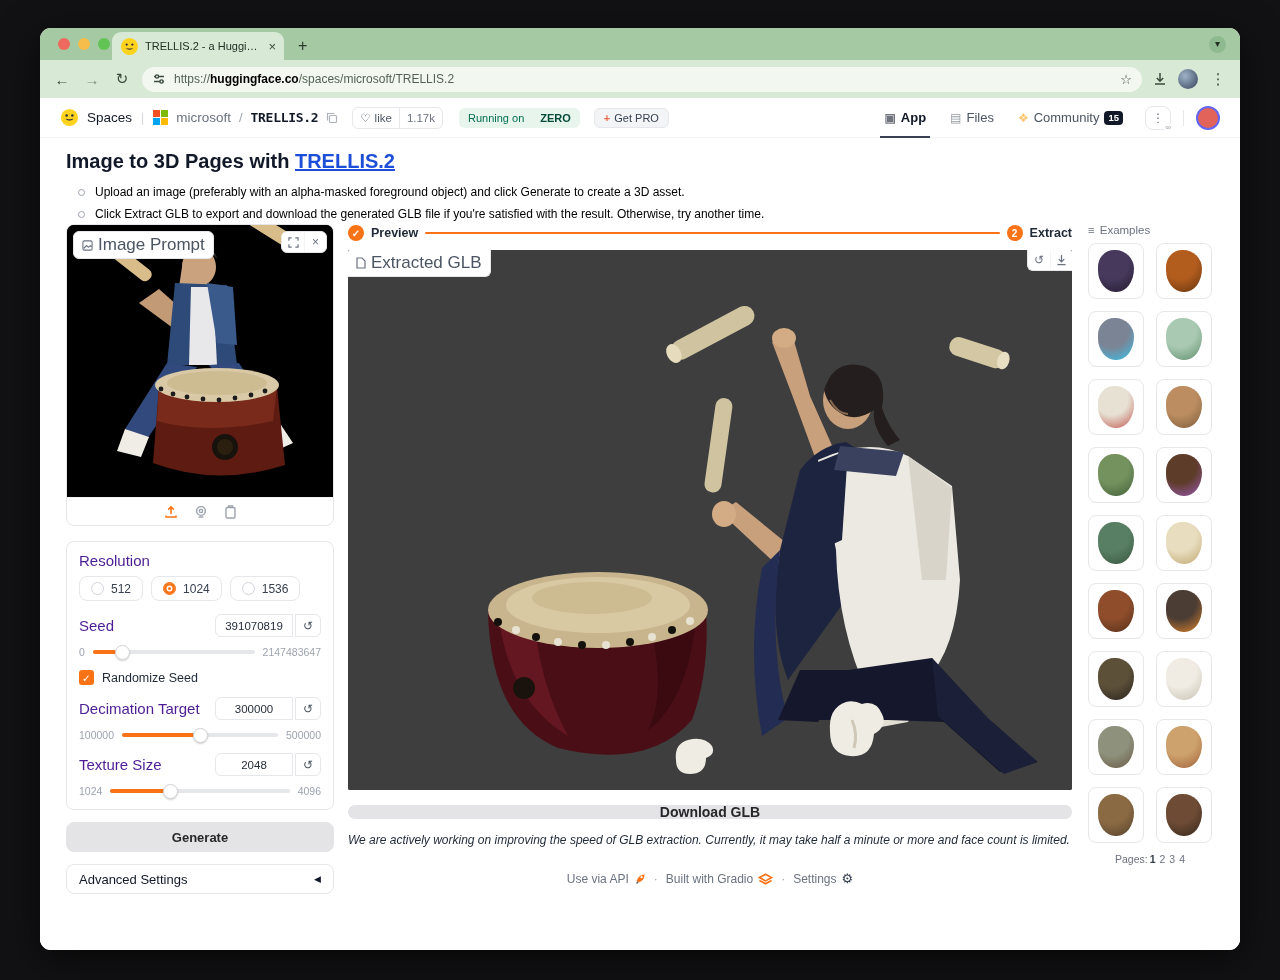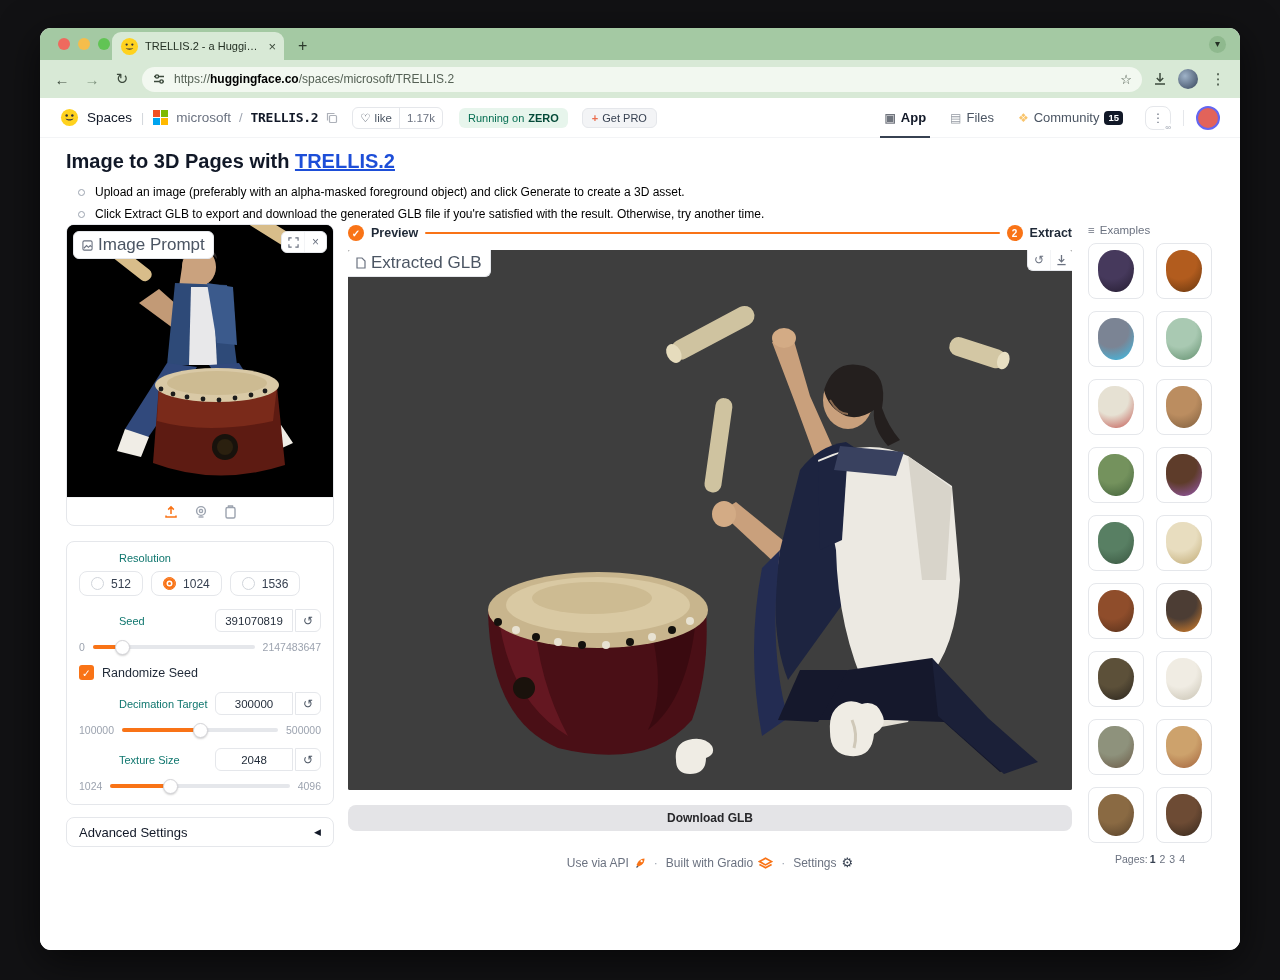--- a/index.html
+++ b/index.html
@@ -46,21 +46,21 @@
   .ms-logo span { display:block; }
   .hf-org { font-size:13.5px; color:#6b7280; }
   .hf-slash { color:#9ca3af; font-size:13px; }
   .hf-repo { font-family:"DejaVu Sans Mono", monospace; font-weight:700; font-size:13px; color:#111827; letter-spacing:-0.3px; }
   .copy-ic { width:12px; height:12px; opacity:.55; }
   .like-widget { display:flex; align-items:stretch; border:1px solid #e5e7eb; border-radius:6px; overflow:hidden;
                  margin-left:6px; font-size:11.5px; color:#4b5563; }
   .like-left { display:flex; align-items:center; gap:4px; padding:3px 7px; }
   .like-count { border-left:1px solid #e5e7eb; padding:3px 7px; display:flex; align-items:center; color:#6b7280; }
   .badge-zero { margin-left:8px; background:#e7f5ec; color:#056e52; border-radius:6px; padding:4px 9px;
-                font-size:11px; display:flex; gap:4px; align-items:center; }
+                font-size:11px; display:flex; gap:16px; align-items:center; }
   .badge-zero b { font-weight:800; color:#044a38; }
   .badge-pro { margin-left:6px; background:#f3f4f6; border:1px solid #e5e7eb; color:#374151; border-radius:6px;
                padding:3px 9px; font-size:11px; display:flex; gap:4px; align-items:center; }
   .badge-pro .plus { color:#eb6d4e; font-weight:700; }
   .hf-right { margin-left:auto; display:flex; align-items:center; gap:4px; }
   .hf-tab { display:flex; align-items:center; gap:5px; font-size:13px; color:#4b5563; padding:0 12px;
             height:40px; position:relative; cursor:pointer; }
   .hf-tab.active { color:#111827; font-weight:600; }
   .hf-tab.active::after { content:""; position:absolute; left:8px; right:8px; bottom:0; height:2px; background:#374151; }
   .hf-tab .tabglyph { opacity:.6; font-size:12px; }
@@ -93,21 +93,21 @@
   .chip-tl { top:6px; left:6px; }
   .corner-btns { position:absolute; top:6px; right:6px; display:flex; background:#fff; border:1px solid #e5e7eb;
                  border-radius:6px; overflow:hidden; }
   .corner-btn { width:22px; height:20px; display:flex; align-items:center; justify-content:center;
                 color:#6b7280; font-size:12px; }
   .corner-btn + .corner-btn { border-left:1px solid #f3f4f6; }
   .img-foot { height:28px; border-top:1px solid #f3f4f6; display:flex; align-items:center; justify-content:center; gap:16px; }
 
   
   .settings { margin-top:15px; border:1px solid #e5e7eb; border-radius:8px; padding:10px 12px; }
-  .lab { font-size:11px; color:#0f766e;margin-left:40px; }
+  .lab { font-size:15px; color:#4c1d95; }
   .radio-row { display:flex; gap:8px; margin:7px 0 13px; }
   .radio-chip { display:flex; align-items:center; gap:7px; border:1px solid #e5e7eb; border-radius:8px;
                 height:25px; padding:0 11px; font-size:12px; color:#374151; cursor:pointer; }
   .rdot { width:13px; height:13px; border-radius:50%; border:1px solid #d1d5db; background:#fff; }
   .radio-chip.sel .rdot { background:#f97316; border-color:#f97316; box-shadow:inset 0 0 0 2.5px #f97316, inset 0 0 0 4px #fff; }
   .num-row { display:flex; align-items:center; justify-content:space-between; margin-top:3px; }
   .num-right { display:flex; gap:3px; }
   .num-input { width:78px; height:23px; border:1px solid #e5e7eb; border-radius:6px 0 0 6px; font-size:11.5px;
                color:#1f2937; display:flex; align-items:center; justify-content:center; }
   .reset-btn { width:26px; height:23px; border:1px solid #e5e7eb; border-radius:0 6px 6px 0; margin-left:-1px;
@@ -133,22 +133,22 @@
   
   .steps { display:flex; align-items:center; gap:7px; height:18px; margin-bottom:8px; }
   .step-circ { width:16px; height:16px; border-radius:50%; background:#f97316; color:#fff; font-size:10px;
                font-weight:700; display:flex; align-items:center; justify-content:center; flex:none; }
   .step-lab { font-size:12.5px; font-weight:600; color:#1f2937; }
   .step-line { flex:1; height:2px; background:#f97316; border-radius:1px; }
   .viewer { position:relative; width:724px; height:540px; background:#3e3e3e; border-radius:2px; overflow:hidden; }
   .viewer .chip-tl { top:0; left:0; border-radius:0 0 6px 0; border-top:none; border-left:none; }
   .viewer-btns { position:absolute; top:0; right:0; display:flex; background:#fff; border:1px solid #e5e7eb;
                  border-radius:0 0 0 6px; border-top:none; border-right:none; }
-  .dl-btn { margin-top:15px; height:26px; background:#e4e4e7; border-radius:8px; display:flex; align-items:center;
-            justify-content:center; font-size:12px; font-weight:600; color:#27272a; cursor:pointer; }
+  .dl-btn { margin-top:15px; height:14px; background:#e4e4e7; border-radius:8px; display:flex; align-items:center;
+            justify-content:center; font-size:14px; font-weight:600; color:#27272a; cursor:pointer; }
   .note { margin-top:14px; font-size:12px; font-style:italic; color:#1f2937; }
   .gr-footer { margin-top:24px; display:flex; justify-content:center; align-items:center; gap:8px;
                font-size:12px; color:#6b7280; }
   .gr-footer .fsep { color:#9ca3af; }
   .flink { display:flex; align-items:center; gap:5px; }
 
   
   .ex-head { display:flex; align-items:center; gap:5px; font-size:11.5px; color:#6b7280; margin-bottom:7px; }
   .ex-grid { display:grid; grid-template-columns:56px 56px; gap:12px; }
   .ex-cell { width:56px; height:56px; border:1px solid #e5e7eb; border-radius:8px; background:#fff;
@@ -428,20 +428,21 @@
         <div class="slider-row" style="margin-bottom:2px;">
           <span class="slider-min">1024</span>
           <span class="track">
               <span class="fill" style="width: 33.3333%;"></span>
               <span class="handle" style="left: 33.3333%;"></span>
             </span>
           <span class="slider-max">4096</span>
         </div>
       </div>
 
+      <div class="gen-btn">Generate</div>
       <div class="adv">
         <span>Advanced Settings</span>
         <span class="adv-arrow">◀</span>
       </div>
     </div>
 
     <div class="col-mid">
       <div class="steps">
         <span class="step-circ">✓</span>
         <span class="step-lab">Preview</span>
@@ -528,20 +529,21 @@
                 <g fill="none" stroke="#6b7280" stroke-width="1.4">
                   <path d="M6 1v7M3 5.5L6 8.5 9 5.5"></path>
                   <path d="M1.5 11.5h9"></path>
                 </g>
               </svg>
           </span>
         </div>
       </div>
 
       <div class="dl-btn">Download GLB</div>
+      <div class="note">We are actively working on improving the speed of GLB extraction. Currently, it may take half a minute or more and face count is limited.</div>
 
       <div class="gr-footer">
         <span class="flink">
           <span>Use via API</span>
           <svg width="12" height="12" viewBox="0 0 12 12">
               <path d="M10.5 1.5 Q6.5 1.5 4 5 L2.5 8 L4.5 9.5 L7.5 8 Q10.5 5.5 10.5 1.5 Z" fill="#f97316"></path>
               <circle cx="7.6" cy="4.2" r="1.1" fill="#fff"></circle>
               <path d="M2.5 10.5 L4 9" stroke="#4b5563" stroke-width="1.2"></path>
             </svg>
         </span>

